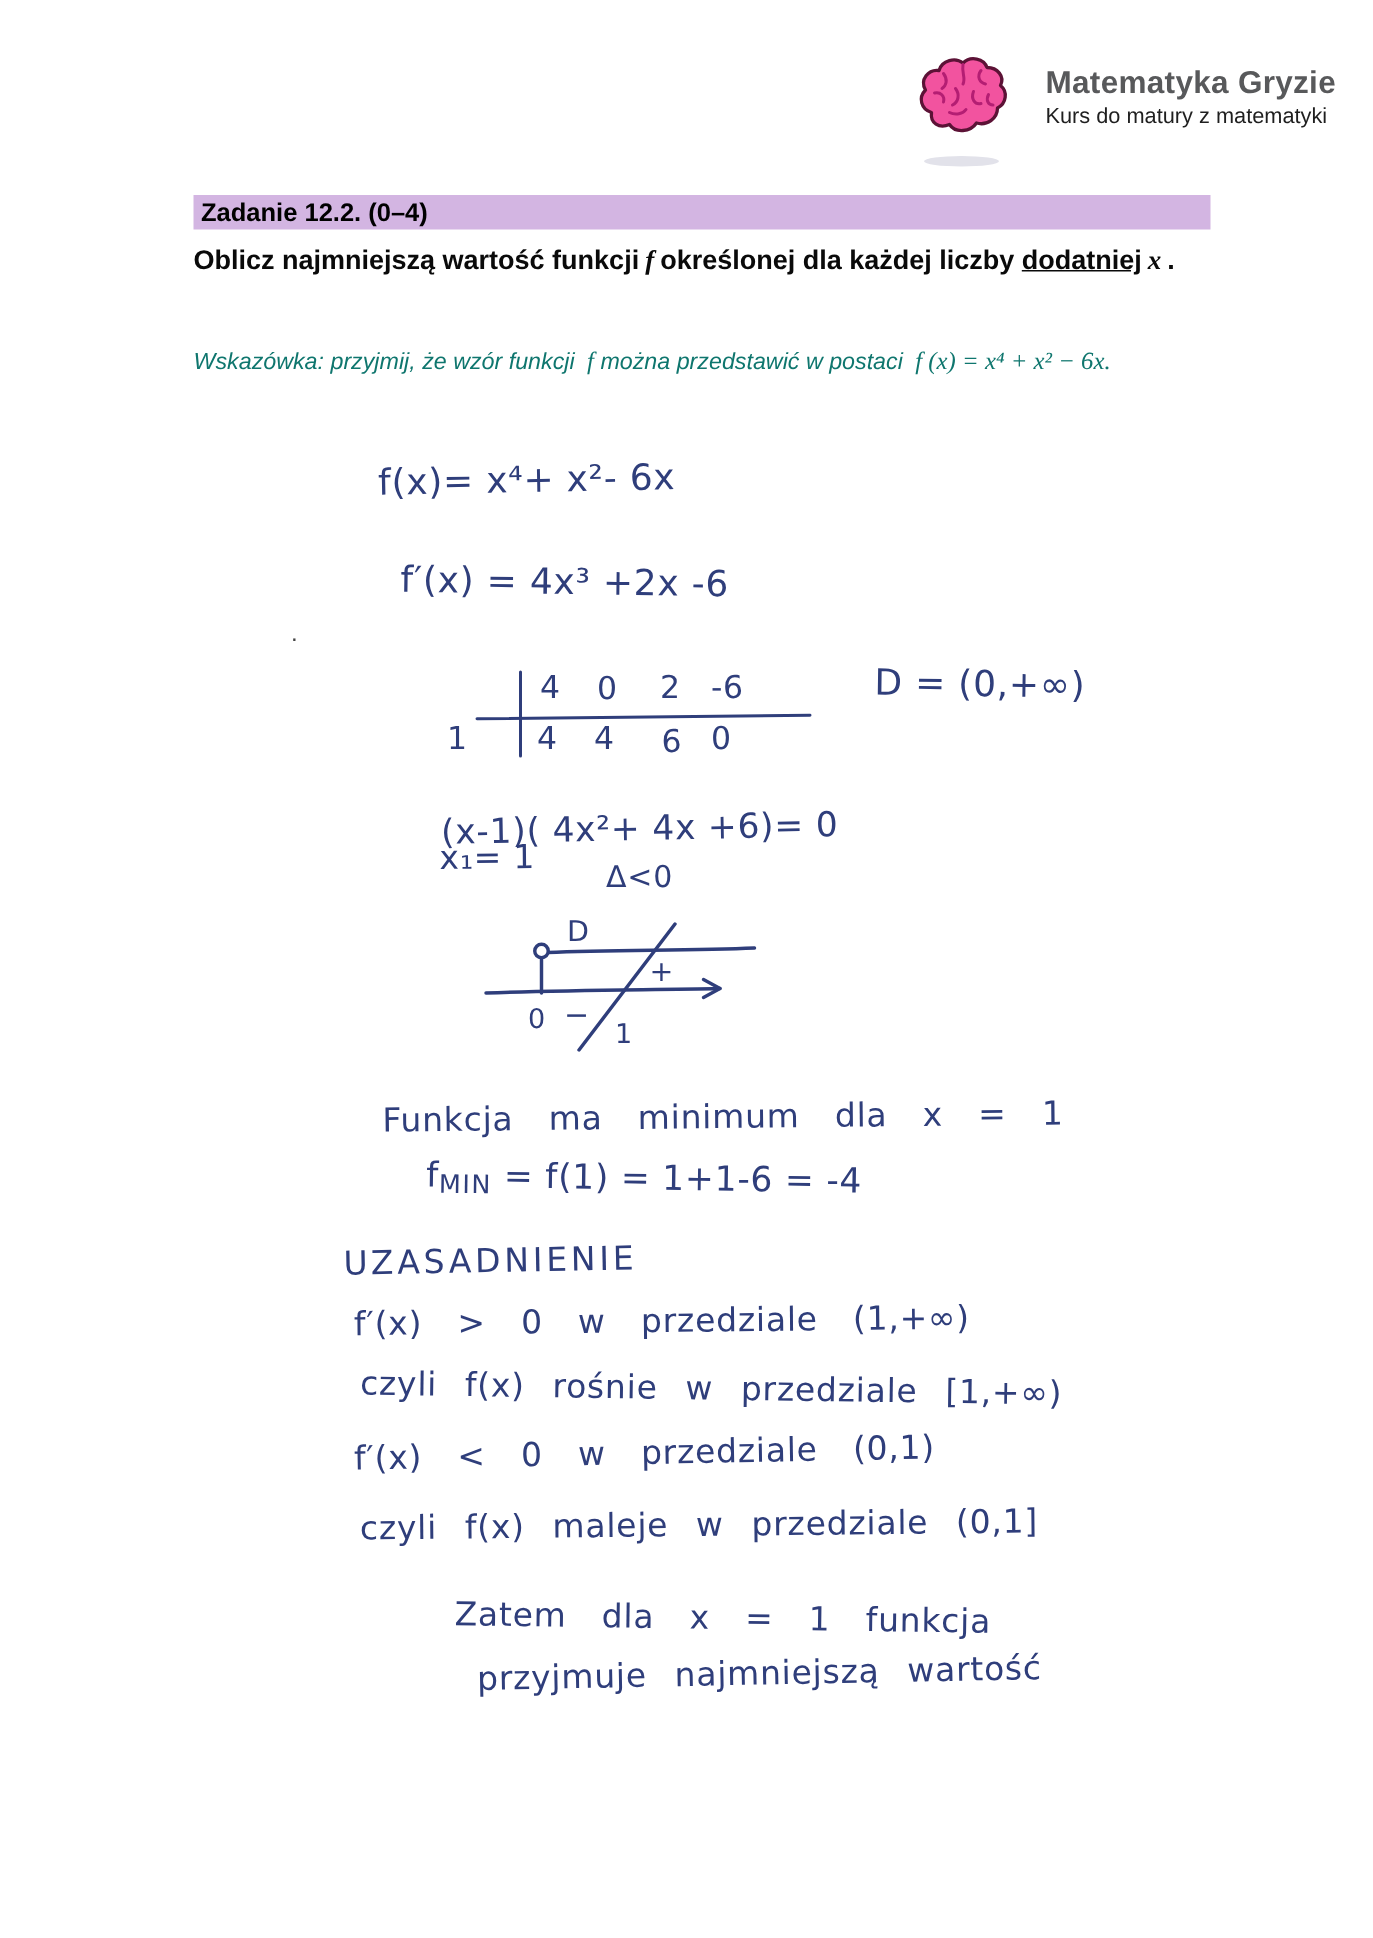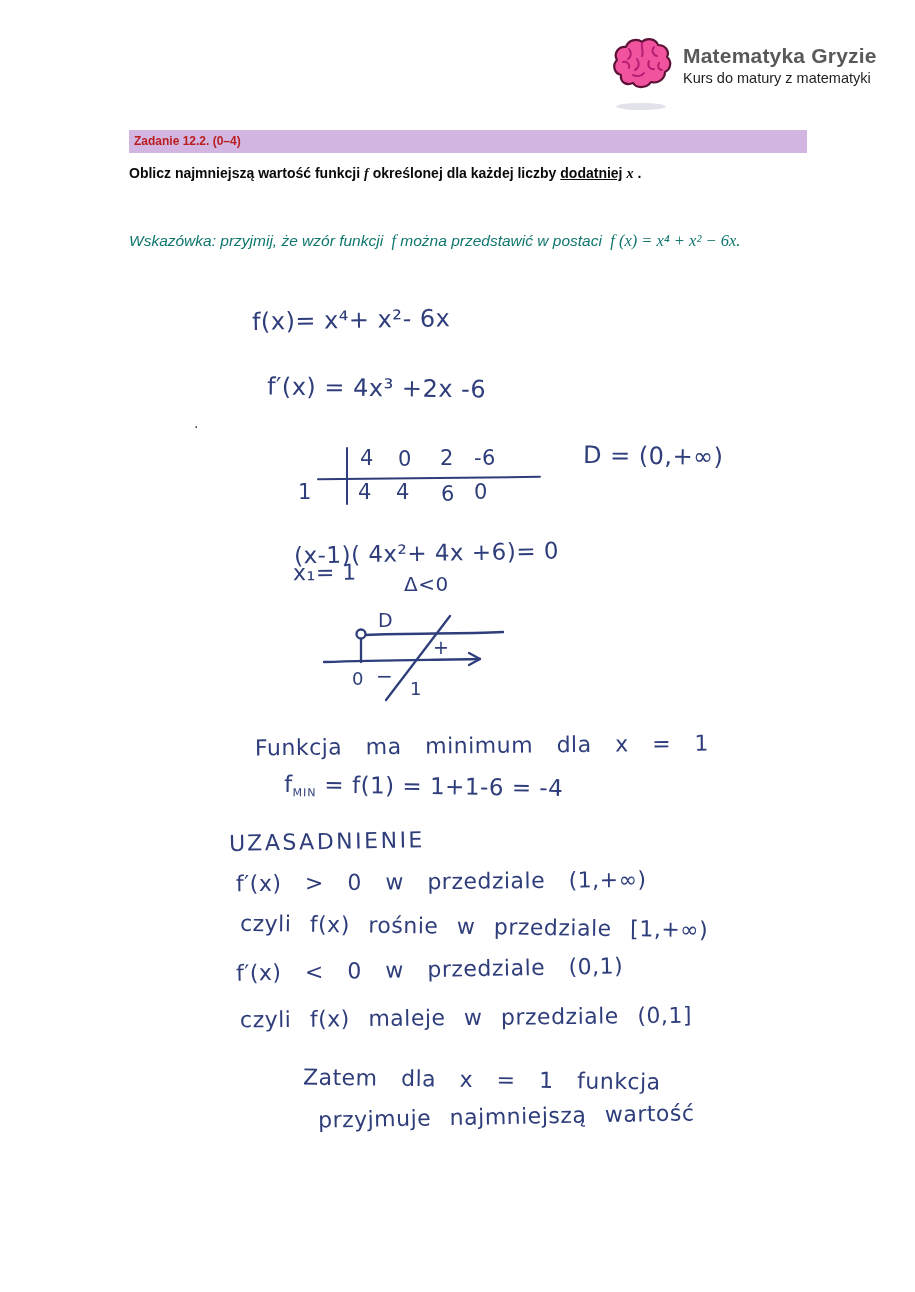--- a/index.html
+++ b/index.html
@@ -4,49 +4,49 @@
 <style>
   html,body{margin:0;padding:0;background:#ffffff;}
   .page{
     position:relative;
     width:915px;height:1292px;
     background:#ffffff;
     font-family:"Liberation Sans",sans-serif;
     overflow:hidden;
   }
   
-  .logo{position:absolute;left:608px;top:36px;display:flex;gap:9px;align-items:flex-start;}
+  .logo{position:absolute;left:608px;top:36px;display:flex;gap:23px;align-items:flex-start;}
   .brain-col{display:flex;flex-direction:column;align-items:center;width:66px;}
   .brain-shadow{width:50px;height:7px;border-radius:50%;background:#e2e2ea;margin-top:5px;}
   .logo-text{padding-top:8px;}
   .logo-title{font-size:21px;font-weight:bold;color:#58595b;letter-spacing:.2px;line-height:1.15;}
   .logo-sub{font-size:14.5px;color:#1f1f1f;margin-top:2px;}
   
   .task-header{
     position:absolute;left:129px;top:130px;width:678px;height:23px;
-    background:#d3b5e2;color:#b91c1c;
-    font-weight:bold;font-size:12px;line-height:23px;padding-left:5px;
+    background:#d3b5e2;color:#000000;
+    font-weight:bold;font-size:17px;line-height:23px;padding-left:5px;
     box-sizing:border-box;
   }
   
   .statement{position:absolute;left:129px;top:159px;width:700px;
-    font-weight:bold;font-size:14px;color:#0a0a0a;line-height:28px;}
+    font-weight:bold;font-size:18px;color:#0a0a0a;line-height:28px;}
   .serif-var{font-family:"Liberation Serif",serif;font-style:italic;font-weight:bold;padding:0 4px;}
   .u{text-decoration:underline;}
   .hint{position:absolute;left:129px;top:231px;width:730px;
     font-style:italic;font-size:15.5px;color:#0f766e;}
   .hint .formula{font-family:"Liberation Serif",serif;font-style:italic;font-size:16.5px;padding-left:4px;}
   
   .hw{position:absolute;color:#2f3e7b;font-family:"DejaVu Sans",sans-serif;
       font-size:21px;white-space:nowrap;letter-spacing:.5px;}
   .r-1{transform:rotate(-1.1deg);} .r-2{transform:rotate(.8deg);} .r-3{transform:rotate(-.6deg);}
   .big{font-size:24px;}
   .stroke-h{position:absolute;background:#2f3e7b;height:2.4px;border-radius:2px;}
   .stroke-v{position:absolute;background:#2f3e7b;width:2.4px;border-radius:2px;}
-  .sub{font-size:11px;vertical-align:-4px;letter-spacing:1px;}
+  .sub{font-size:17px;vertical-align:-4px;letter-spacing:1px;}
   .stray-dot{position:absolute;left:194px;top:414px;color:#444;font-size:16px;}
   .ws-wide{word-spacing:16px;}
   .ws-med{word-spacing:11px;}
   .caps{letter-spacing:2.5px;font-size:22px;}
   svg text{fill:#2f3e7b;font-family:"DejaVu Sans",sans-serif;}
 </style>
 </head>
 <body>
 
 <div class="page">

